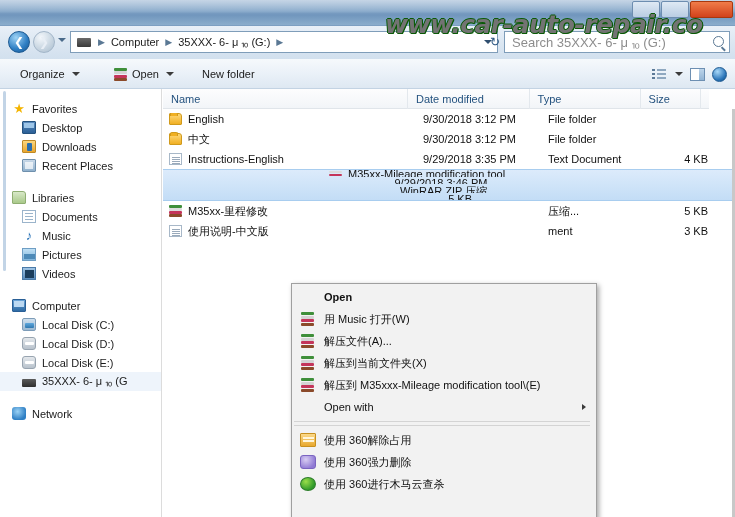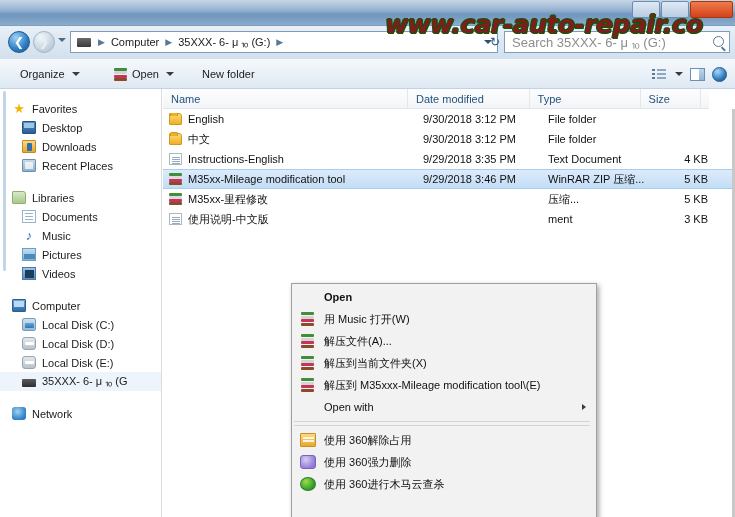--- a/index.html
+++ b/index.html
@@ -36,21 +36,21 @@
     width: 43px;
     background: linear-gradient(to bottom, #f07c4a, #d2421b);
     border-color: #a8380f;
   }
 
   
   .watermark {
     position: absolute; left: 385px; top: 10px;
     font-family: "DejaVu Sans", sans-serif;
     font-size: 25px; font-weight: bold; font-style: italic;
-    color: #7f1d1d;
+    color: #737373;
     letter-spacing: -0.5px;
     text-shadow: 1px 1px 0 #0a5a06, -1px 0 0 #0a5a06, 0 -1px 0 #0a5a06, 1px 0 0 #0a5a06, 0 1px 0 #0a5a06;
     white-space: nowrap;
     z-index: 60;
     pointer-events: none;
   }
 
   
   .navrow {
     position: absolute; left: 0; top: 26px; width: 735px; height: 33px;
@@ -252,21 +252,22 @@
   .col-size { width: 62px; }
   .col-rest { flex: 1; border-right: none !important; }
 
   .rows { position: absolute; left: 0; top: 20px; width: 572px; }
   .row {
     height: 20px; display: flex; align-items: center; font-size: 11px; color: #111;
   }
   .row.sel {
     background: linear-gradient(to bottom,#dcebfb,#c3ddf6);
     border-top: 1px solid #a8cdef; border-bottom: 1px solid #a8cdef;
-    height: 20px;
+    height: 32px;
+    flex-direction: column;
   }
   .cell { padding-left: 8px; white-space: nowrap; overflow: hidden; }
   .c-name { width: 252px; display: flex; align-items: center; gap: 6px; padding-left: 6px; }
   .c-date { width: 125px; }
   .c-type { width: 114px; }
   .c-size { width: 62px; text-align: right; padding-left: 0; padding-right: 8px; }
 
   .f-ic { width: 13px; height: 12px; flex: 0 0 auto; position: relative; }
   .f-folder { background: linear-gradient(to bottom,#ffd97a,#f0b024); border: 1px solid #d09a1c; border-radius: 1px 3px 1px 1px; }
   .f-folder::before{content:"";position:absolute;left:0;top:-2px;width:6px;height:3px;background:#f0b024;border:1px solid #d09a1c;border-bottom:none;border-radius:2px 2px 0 0;}

